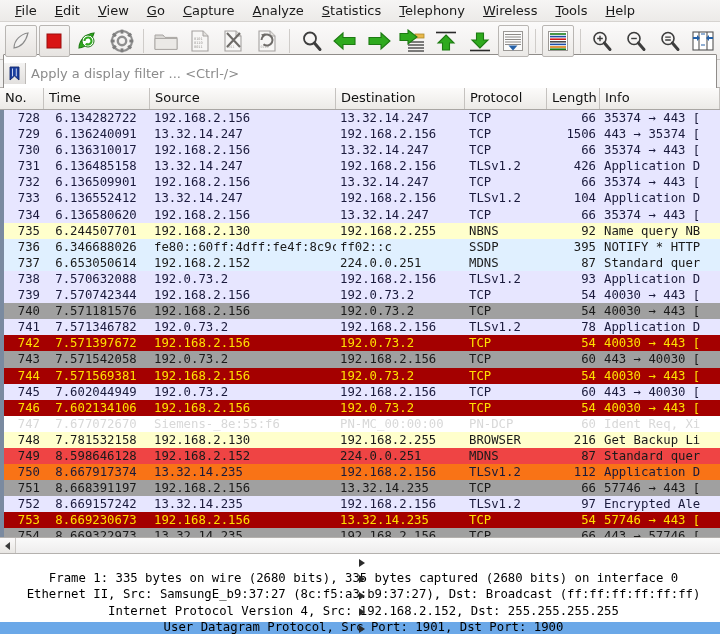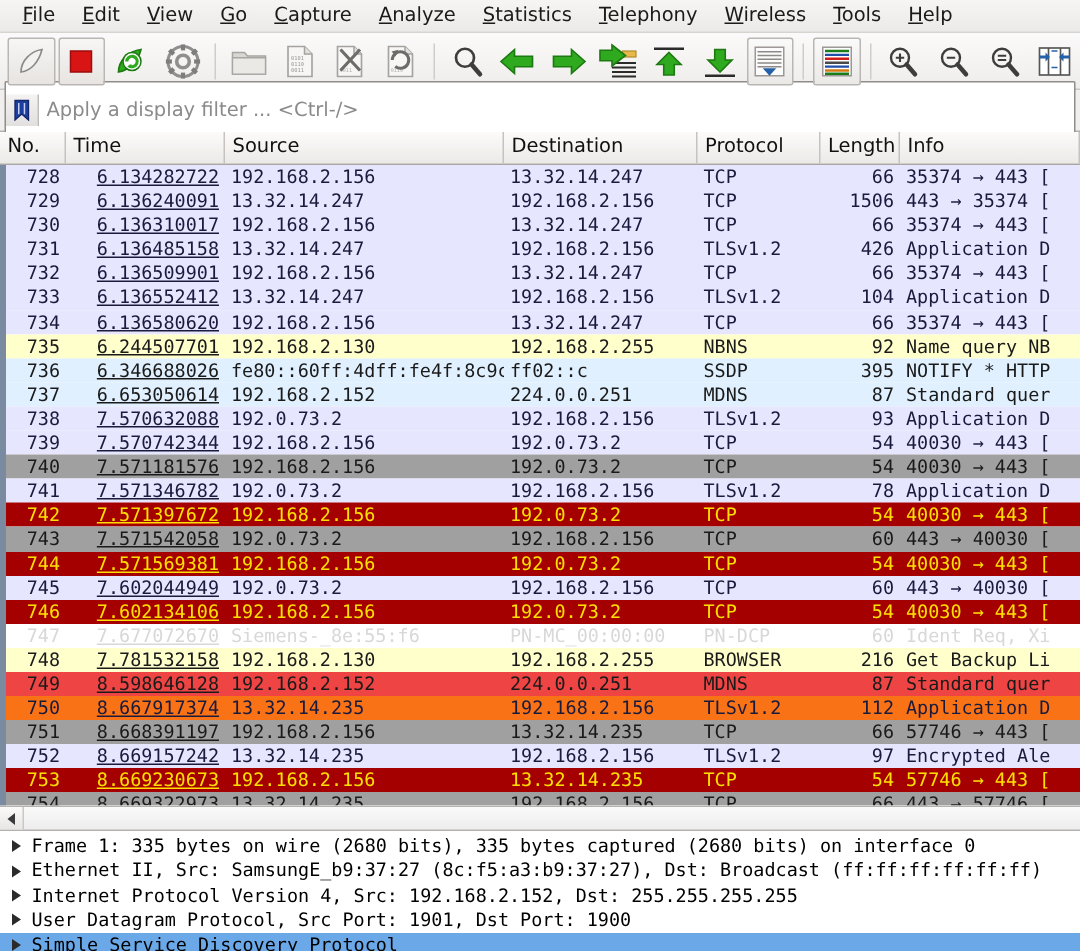--- a/index.html
+++ b/index.html
@@ -138,21 +138,21 @@
     background:#fff;
   }
   .prow {
     display: flex;
     height: 16.1px;
     line-height: 16.1px;
     white-space: nowrap;
   }
   .pcell { overflow: hidden; white-space: nowrap; padding: 0 4px; }
   .c-no   { width: 44px;  text-align: right; padding-right: 4px;}
-  .c-time { width: 106px; text-align: right; padding-left: 2px; text-decoration: underline;}
+  .c-time { width: 106px; text-align: center; padding-left: 2px;}
   .c-src  { width: 186px; padding-left: 4px;}
   .c-dst  { width: 129px; padding-left: 4px;}
   .c-proto{ width: 82px;  padding-left: 4px;}
   .c-len  { width: 53px;  text-align: right; padding-right: 4px;}
   .c-info { flex: 1 1 auto; padding-left: 4px;}
 
   
   .hscroll {
     height: 16px; flex: 0 0 16px;
     background: linear-gradient(to bottom,#fafafa,#eeeded);
@@ -182,20 +182,21 @@
     overflow: hidden;
     padding-top: 2px;
   }
   .drow {
     display: flex;
     align-items: center;
     height: 16.4px;
     line-height: 16.4px;
     white-space: nowrap;
     padding-left: 4px;
+    flex-direction: column;
   }
   .drow.selected { background: #6ba8e8; color: #000; }
   .dtri {
     width: 14px; flex: 0 0 14px;
     display: flex; align-items: center; justify-content: center;
   }
   .tri {
     width: 0; height: 0;
     border-top: 4.5px solid transparent;
     border-bottom: 4.5px solid transparent;

